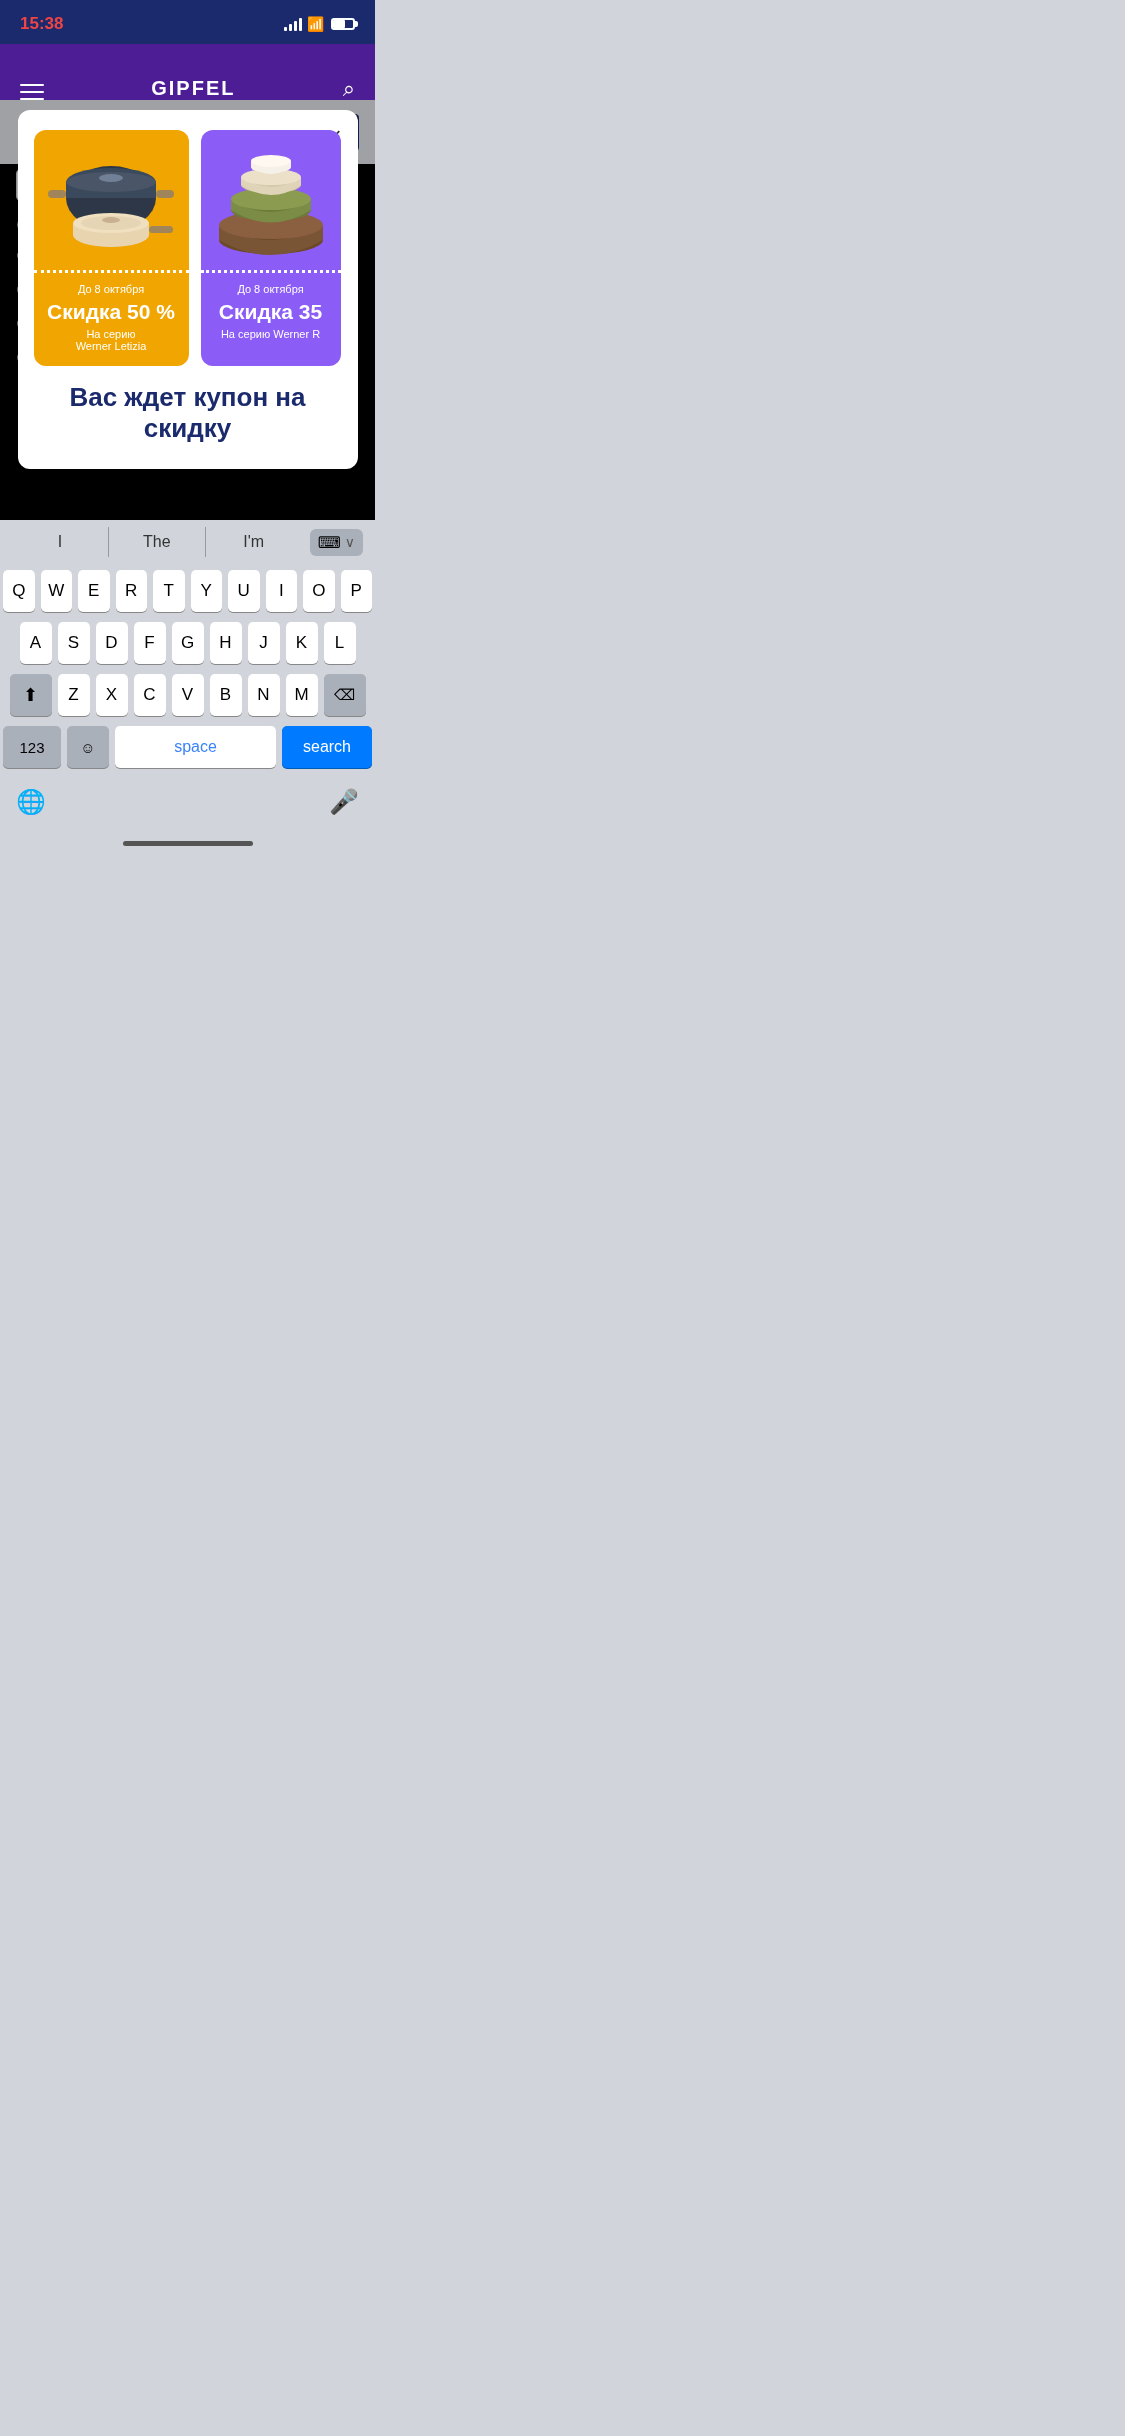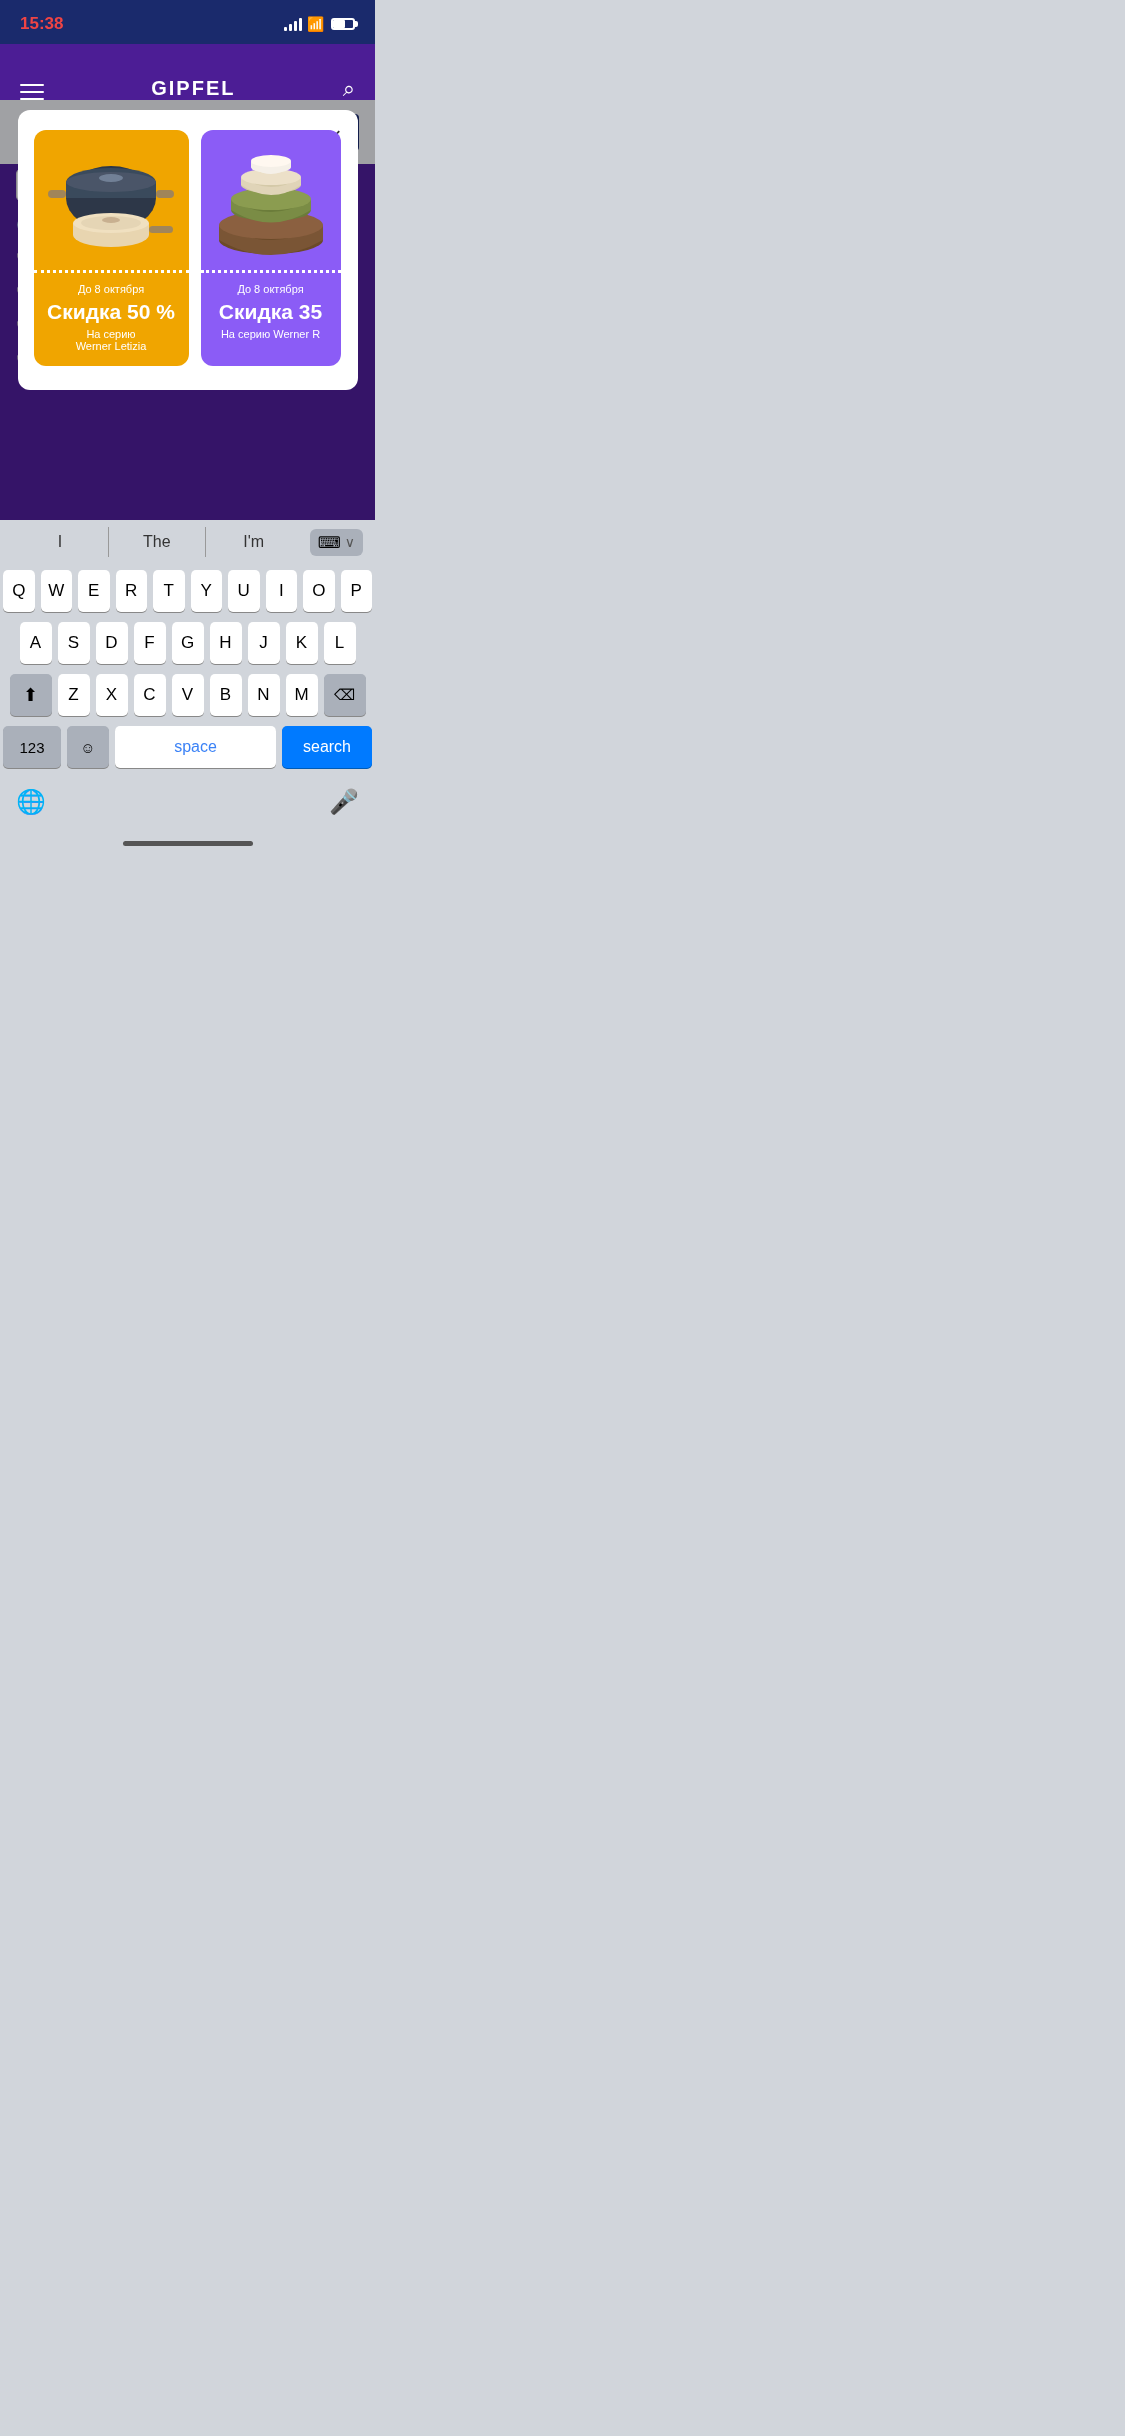--- a/index.html
+++ b/index.html
@@ -101,21 +101,21 @@
     }
     .search-icon-btn {
       color: white;
       font-size: 22px;
       cursor: pointer;
       line-height: 1;
     }
 
     
     .main-content {
-      background: #4c1d95;
+      background: #000000;
       position: relative;
       height: 420px;
       overflow: hidden;
     }
 
     
     .search-bar-row {
       display: flex;
       align-items: center;
       padding: 12px 16px;
@@ -515,20 +515,21 @@
           </div>
           <hr class="dotted-divider">
           <div class="card-info">
             <div class="card-subtitle">До 8 октября</div>
             <div class="card-title">Скидка 35</div>
             <div class="card-series">На серию Werner R</div>
           </div>
         </div>
       </div>
 
+      <div class="modal-bottom-text">Вас ждет купон на скидку</div>
     </div>
   </div>
 </div>
 
 <div class="keyboard-toolbar">
   <span class="toolbar-word">I</span>
   <div class="toolbar-divider"></div>
   <span class="toolbar-word">The</span>
   <div class="toolbar-divider"></div>
   <span class="toolbar-word">I'm</span>

